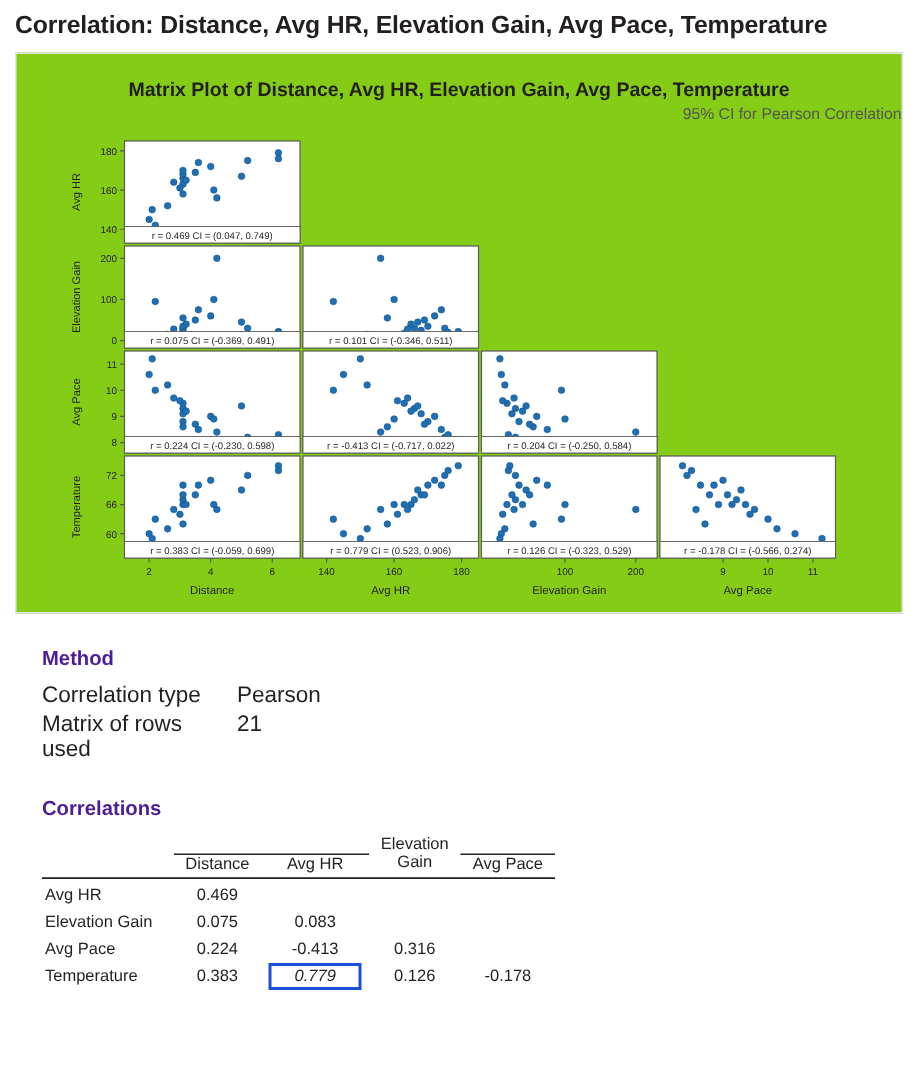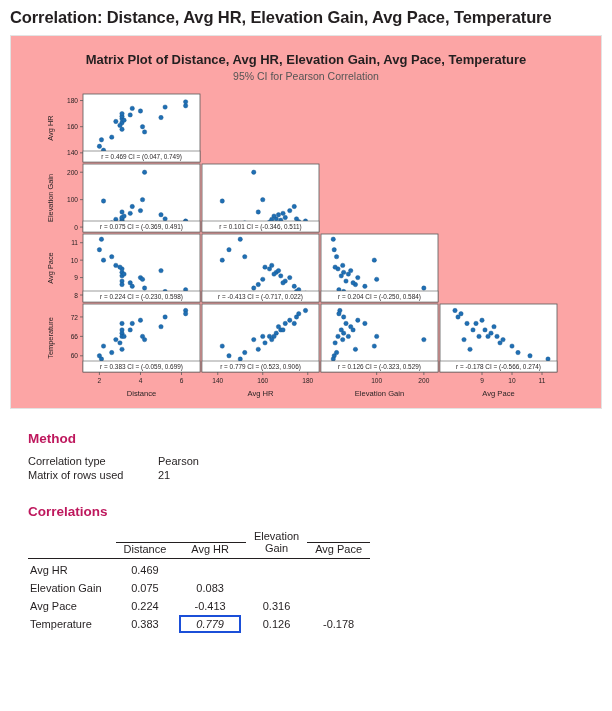--- a/index.html
+++ b/index.html
@@ -19,55 +19,55 @@
     font-size: 16.5px;
     font-weight: bold;
     color: #231f20;
     padding: 8px 10px 6px 10px;
     letter-spacing: -0.1px;
     white-space: nowrap;
   }
   .panel {
     margin: 2px 10px 0 10px;
     border: 1px solid #e3e3e3;
-    background: #fca5a5;
+    background: #84cc16;
     height: 372px;
     position: relative;
   }
   .chart-title {
     text-align: center;
     font-size: 13px;
     font-weight: bold;
     color: #231f20;
     margin-top: 16px;
   }
   .chart-sub {
-    text-align: center;
+    text-align: right;
     font-size: 10.5px;
     color: #555;
     margin-top: 3px;
   }
   .matrix-wrap {
     position: absolute;
     left: 0;
     top: 52px;
     width: 100%;
     height: 312px;
   }
   svg { display: block; }
   .section-head {
-    color: #be185d;
+    color: #4c1d95;
     font-weight: bold;
     font-size: 13.5px;
     margin: 22px 0 8px 28px;
   }
   .method-table {
     margin-left: 28px;
     border-collapse: collapse;
-    font-size: 11px;
+    font-size: 15px;
   }
   .method-table td {
     padding: 1px 0;
     vertical-align: top;
   }
   .method-table td.k { width: 126px; }
   .method-table td.v { padding-left: 4px; }
   .corr-wrap {
     margin-left: 28px;
     margin-top: 2px;

